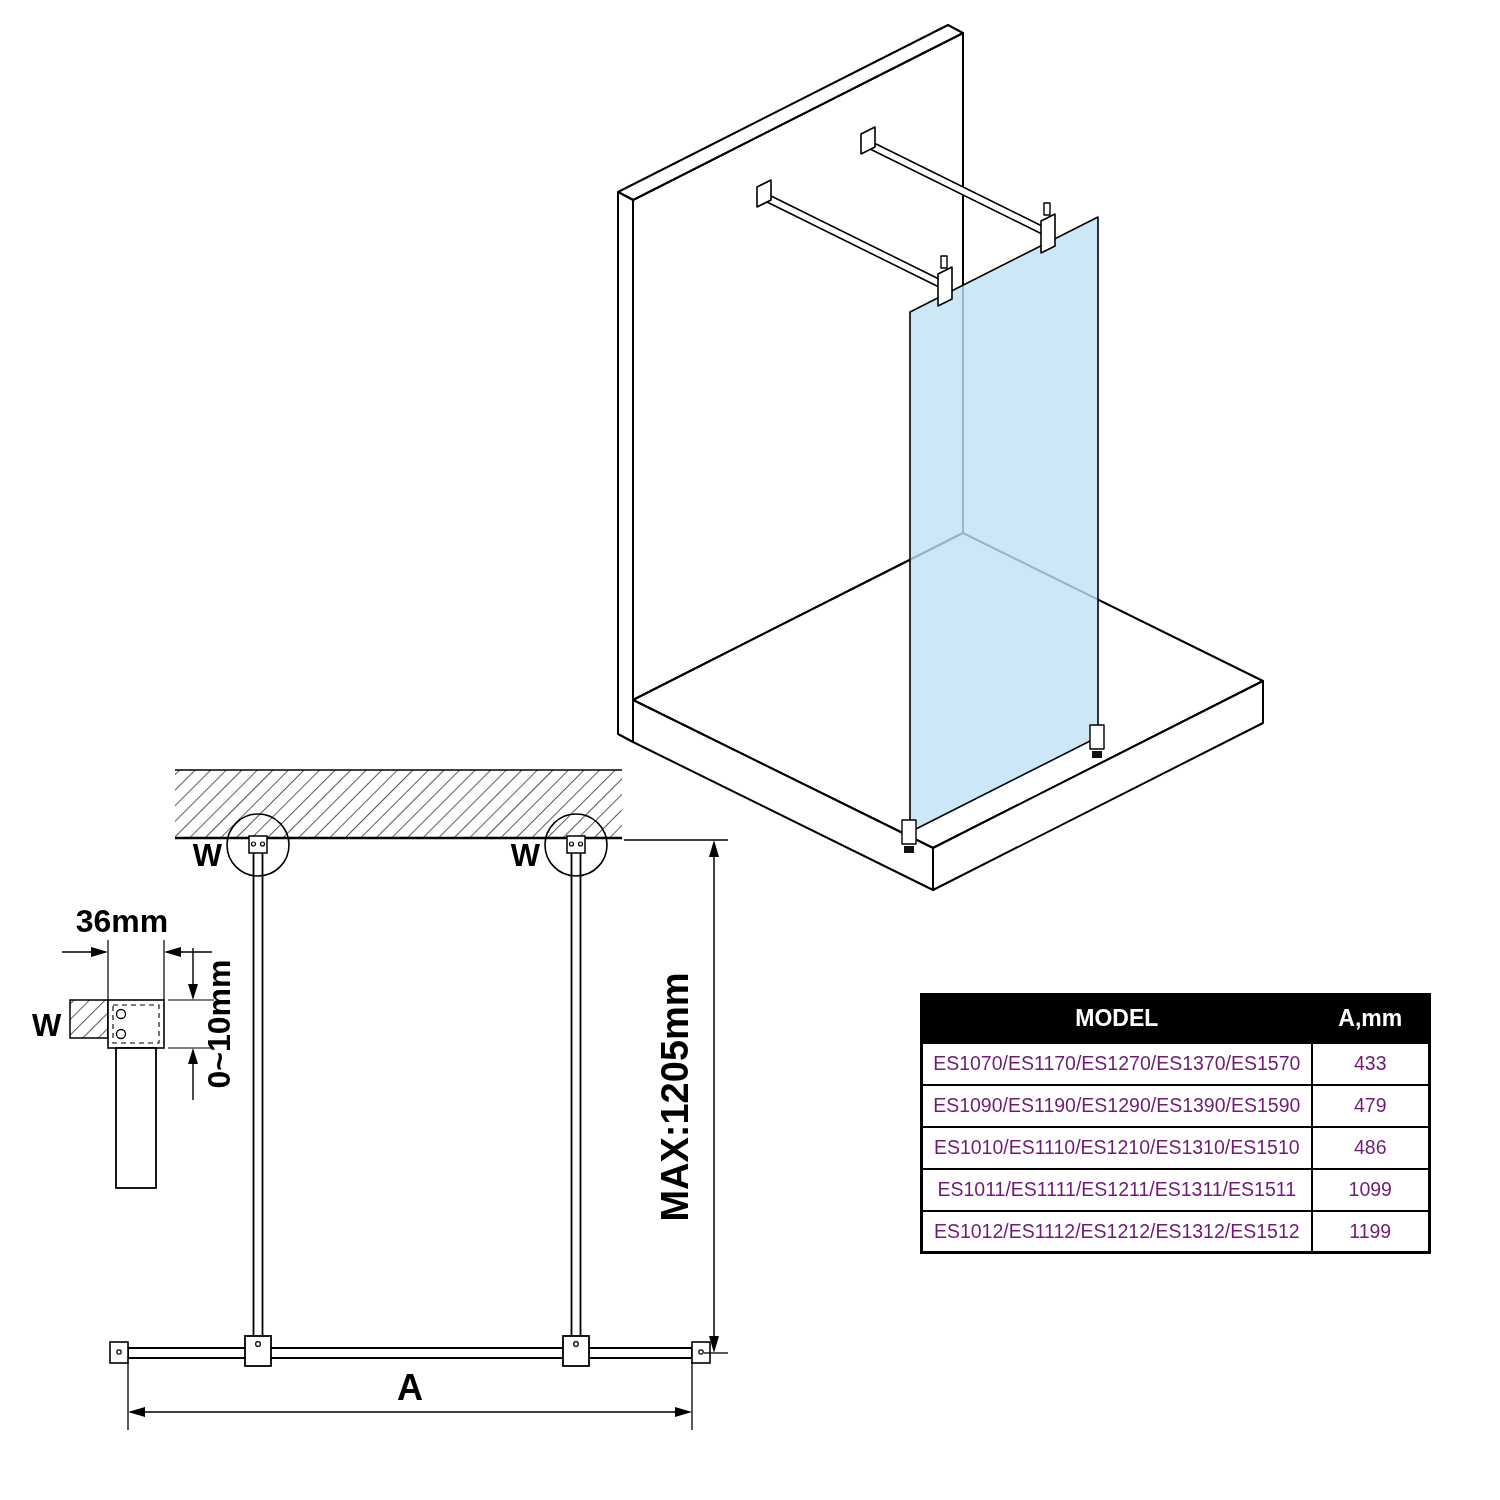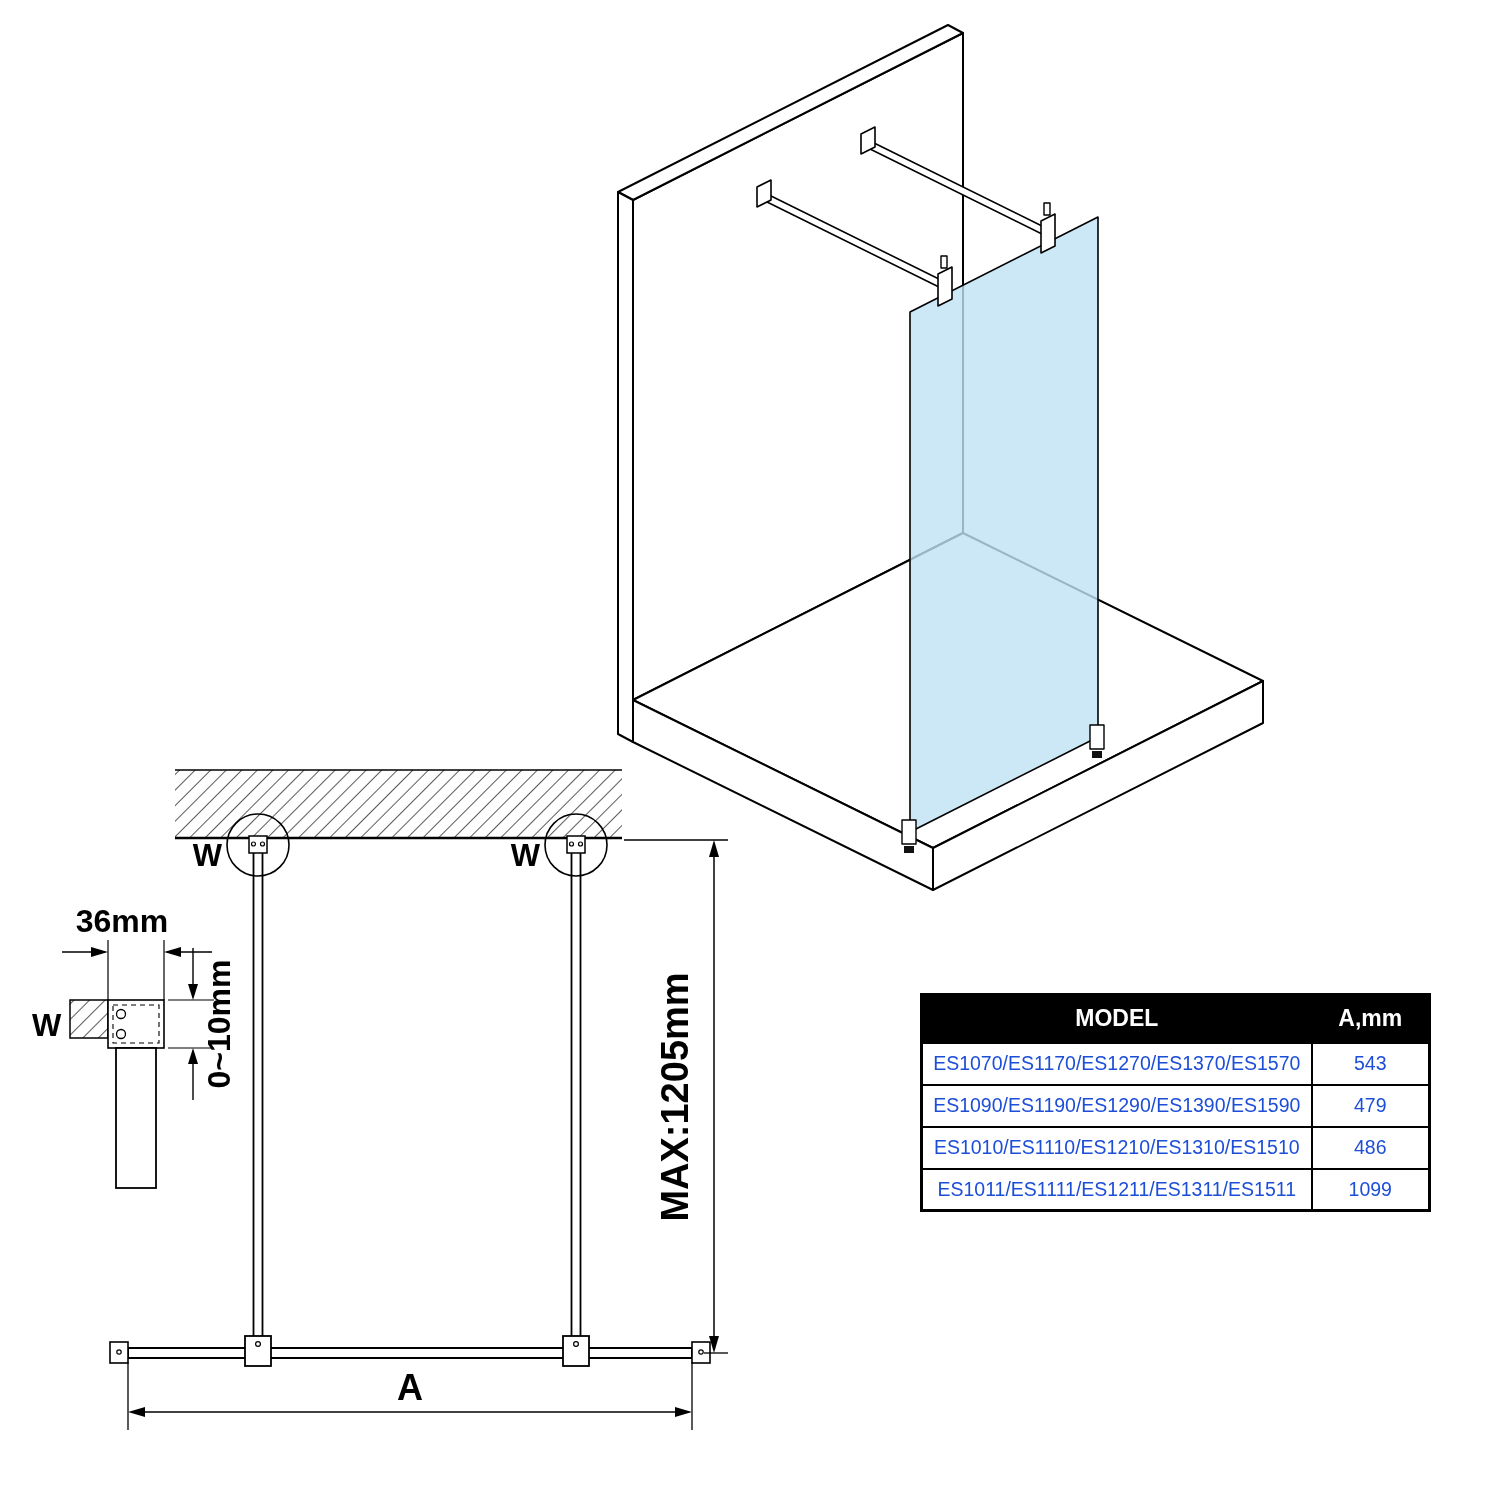--- a/index.html
+++ b/index.html
@@ -7,21 +7,21 @@
   .canvas { position:relative; width:1500px; height:1500px; background:#fff; overflow:hidden; }
   .drawing-svg { position:absolute; left:0; top:0; }
   .dim-text { font-weight:bold; fill:#000; font-family:"Liberation Sans", sans-serif; }
   .spec-table { position:absolute; left:920px; top:993px; width:508px; }
   .spec-table table { width:100%; border-collapse:collapse; border:3px solid #000; table-layout:fixed;padding-left:44px; }
   .spec-table th {
     background:#000; color:#fff; font-size:23px; font-weight:bold;
     height:48px; text-align:center; border:2px solid #000;
   }
   .spec-table td {
-    border:2px solid #000; font-size:19.5px; color:#1d4ed8;
+    border:2px solid #000; font-size:19.5px; color:#701a75;
     text-align:center; height:42px; padding:0 2px; white-space:nowrap;
   }
   .col-model { width:390px; }
   .col-a { width:118px; }
 </style>
 </head>
 <body>
 
 <div class="canvas">
 
@@ -138,31 +138,35 @@
     <table>
       <thead>
         <tr>
           <th class="col-model">MODEL</th>
           <th class="col-a">A,mm</th>
         </tr>
       </thead>
       <tbody>
         <tr>
           <td>ES1070/ES1170/ES1270/ES1370/ES1570</td>
-          <td>543</td>
+          <td>433</td>
         </tr>
         <tr>
           <td>ES1090/ES1190/ES1290/ES1390/ES1590</td>
           <td>479</td>
         </tr>
         <tr>
           <td>ES1010/ES1110/ES1210/ES1310/ES1510</td>
           <td>486</td>
         </tr>
         <tr>
           <td>ES1011/ES1111/ES1211/ES1311/ES1511</td>
           <td>1099</td>
         </tr>
+        <tr>
+          <td>ES1012/ES1112/ES1212/ES1312/ES1512</td>
+          <td>1199</td>
+        </tr>
       </tbody>
     </table>
   </div>
 
 </div>
 
 </body></html>

